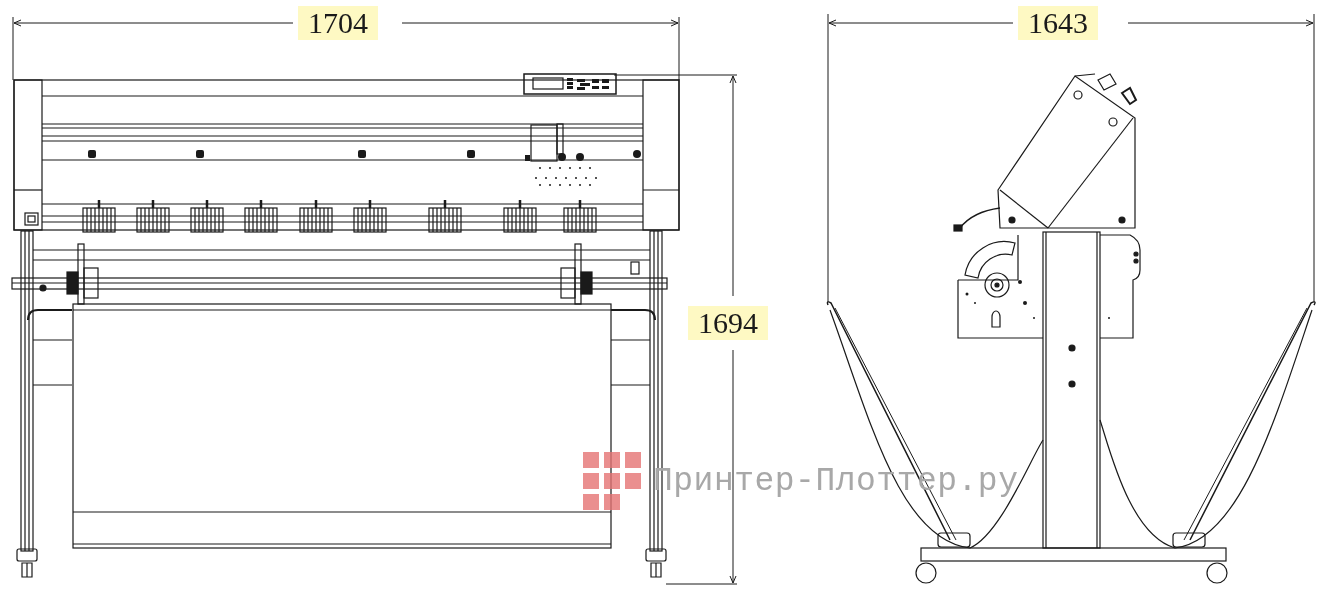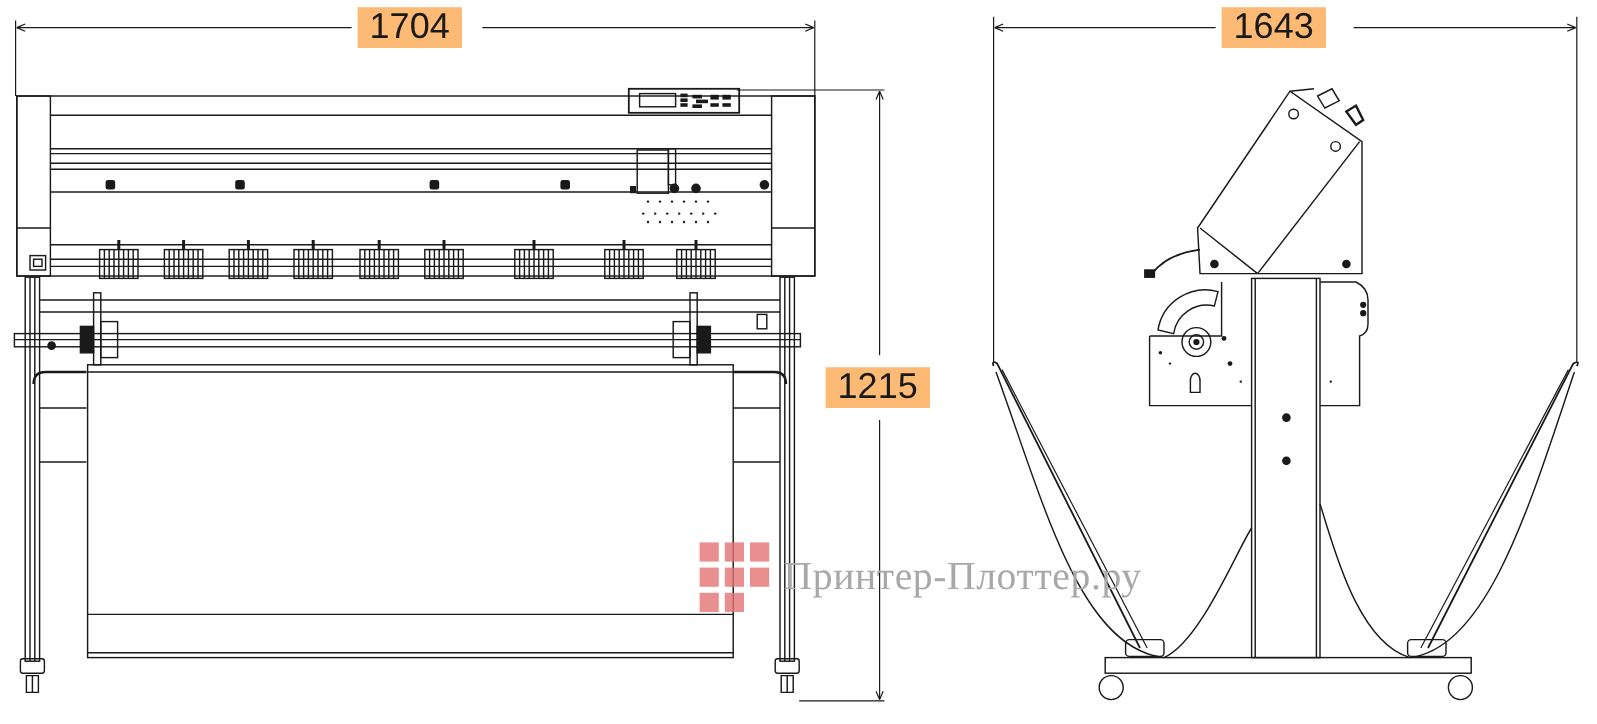--- a/index.html
+++ b/index.html
@@ -1,25 +1,25 @@
 <!DOCTYPE html>
 <html><head>
 <meta charset="utf-8">
 <style>
   html, body { margin: 0; padding: 0; background: #ffffff; }
   body { width: 1331px; height: 603px; position: relative; overflow: hidden;
          font-family: "DejaVu Sans", sans-serif; }
   svg { position: absolute; left: 0; top: 0; }
-  .dim-text { position: absolute; font-family: Liberation Sans, sans-serif;
-              font-size: 30px; color: #1a1a1a; background: #fdba74; padding: 0 10px; line-height: 34px; text-align: right; }
+  .dim-text { position: absolute; font-family: Liberation Serif, serif;
+              font-size: 30px; color: #1a1a1a; background: #fef9c3; padding: 0 10px; line-height: 34px; text-align: right; }
   .watermark { position: absolute; left: 583px; top: 452px; display: flex; align-items: center; }
   .wm-logo { display: grid; grid-template-columns: repeat(3, 16px); grid-template-rows: repeat(3, 16px); gap: 5px; margin-right: 12px; }
   .wm-sq { width: 16px; height: 16px; background: #e57373; opacity: .8; }
   .wm-sq.empty { background: transparent; }
-  .wm-text { font-family: Liberation Serif, serif; font-size: 33px; color: #a8a8a8; font-weight: 300; letter-spacing: 0.5px; }
+  .wm-text { font-family: Liberation Mono, monospace; font-size: 33px; color: #a8a8a8; font-weight: 300; letter-spacing: 0.5px; }
 </style>
 </head>
 <body>
 
 <svg width="1331" height="603" viewBox="0 0 1331 603" fill="none" stroke="#1a1a1a" stroke-width="1.2">
 
   <g stroke-width="1">
     <line x1="13" y1="17" x2="13" y2="80"></line>
     <line x1="679" y1="17" x2="679" y2="80"></line>
     <line x1="14" y1="23" x2="293" y2="23"></line>
@@ -258,21 +258,21 @@
 
     <path d="M830 310 C870 420 900 540 970 548 C1000 535 1030 460 1043 440"></path>
     <path d="M1312 310 C1275 420 1240 540 1175 548 C1130 535 1110 450 1100 420"></path>
 
     <rect x="938" y="533" width="32" height="14" rx="3"></rect>
     <rect x="1173" y="533" width="32" height="14" rx="3"></rect>
   </g>
 </svg>
 
 <div class="dim-text" style="left:298px; top:6px;">1704</div>
-<div class="dim-text" style="left:688px; top:306px;">1215</div>
+<div class="dim-text" style="left:688px; top:306px;">1694</div>
 <div class="dim-text" style="left:1018px; top:6px;">1643</div>
 
 <div class="watermark">
   <div class="wm-logo">
     <div class="wm-sq"></div>
       <div class="wm-sq"></div>
       <div class="wm-sq"></div>
     <div class="wm-sq"></div>
       <div class="wm-sq"></div>
       <div class="wm-sq"></div>

